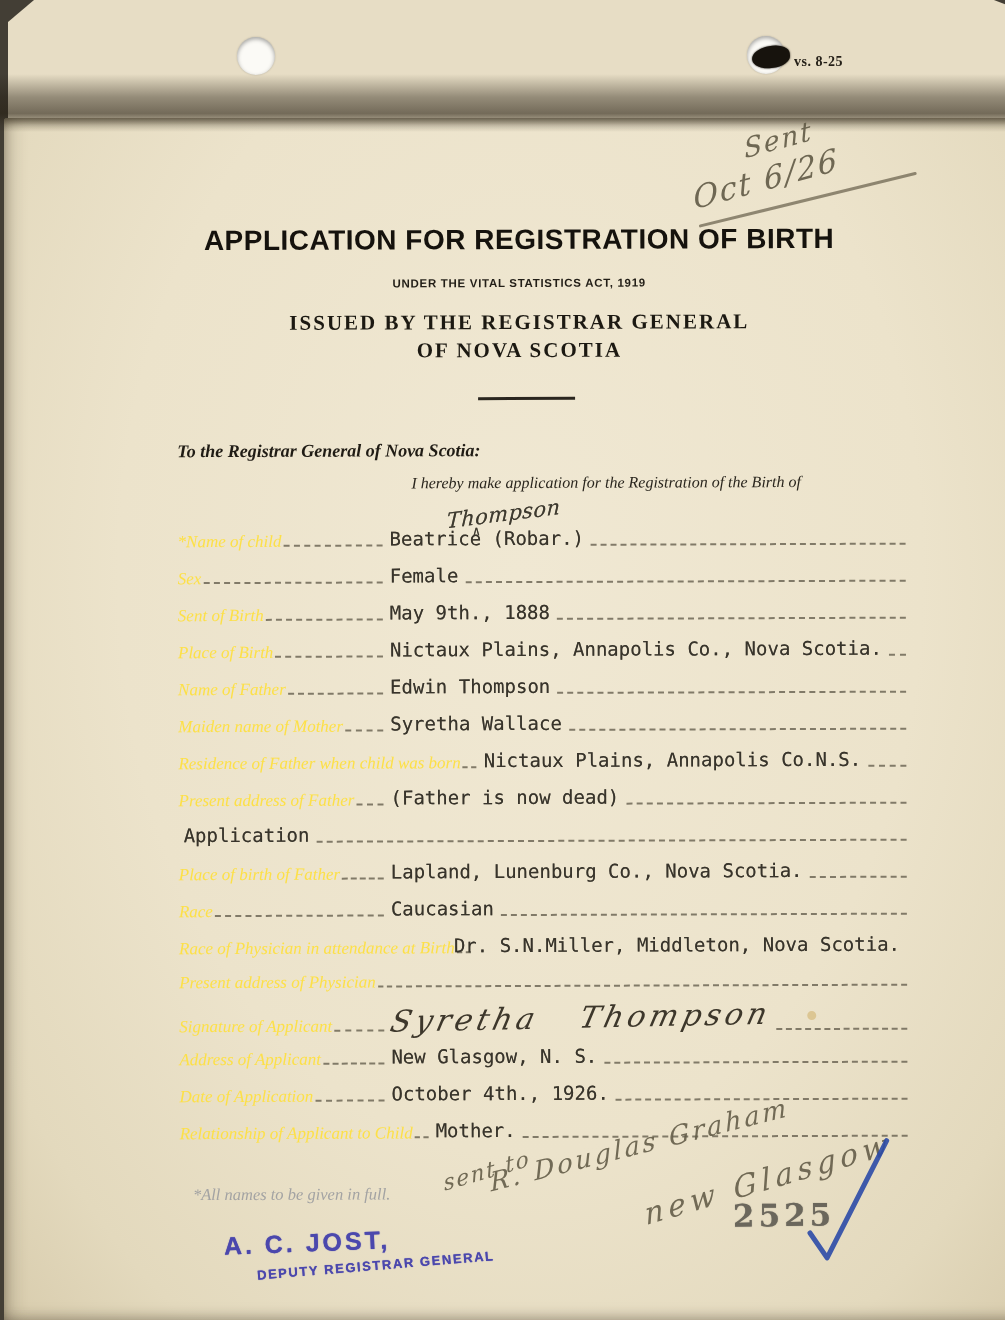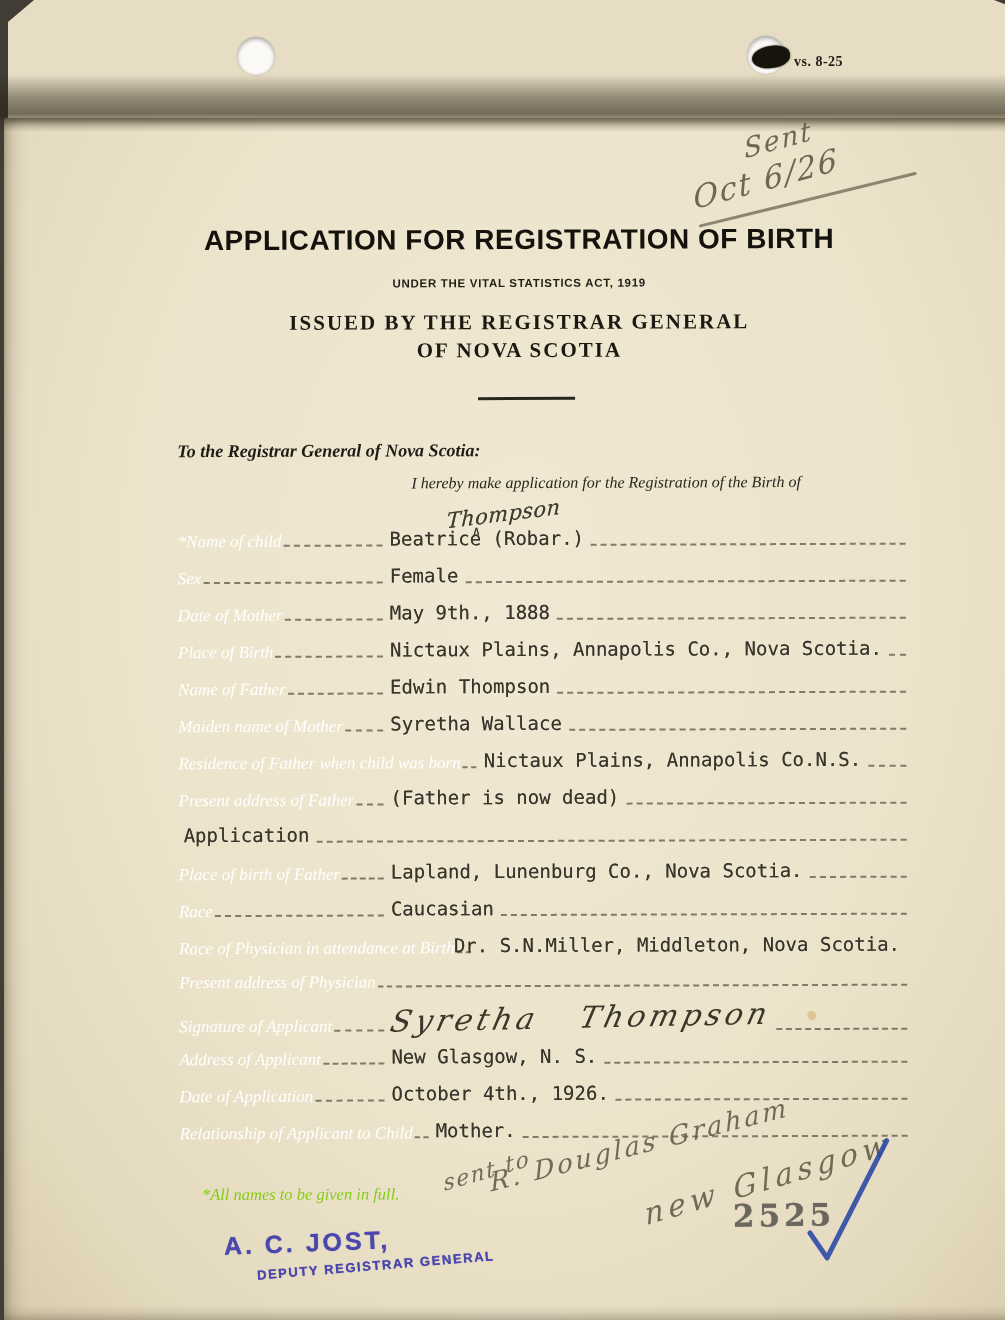--- a/index.html
+++ b/index.html
@@ -46,35 +46,35 @@
       font:bold 21px "Liberation Serif",serif;letter-spacing:2px;color:#1c1912;}
   .rule{position:absolute;left:479px;top:397px;width:97px;height:3px;background:#2a261f;}
 
   .salutation{position:absolute;left:178px;top:440px;font:bold italic 18px "Liberation Serif",serif;color:#201c15;}
   .intro{position:absolute;left:412px;top:474px;font:italic 16px "Liberation Serif",serif;color:#2a261e;}
 
   
   .fields{position:absolute;left:178px;top:528px;width:730px;}
   .row{display:flex;align-items:baseline;height:23px;line-height:23px;margin-bottom:14px;white-space:nowrap;}
   .labelcell{display:flex;align-items:baseline;min-width:207px;}
-  .lbl{font:italic 17px "Liberation Serif",serif;color:#ffffff;white-space:nowrap;}
+  .lbl{font:italic 17px "Liberation Serif",serif;color:#fde047;white-space:nowrap;}
   .lead{display:block;flex:1 0 14px;min-width:14px;height:5px;border-bottom:2px dashed var(--c-dash,#6f6857);margin:0 2px 2px 2px;opacity:.85;}
   .tail{flex:1 1 0;min-width:0;}
   .val{position:relative;padding:0 5px;font-family:"DejaVu Sans Mono",monospace;font-size:19px;color:#38342b;
       text-shadow:0 0 .6px rgba(56,52,43,.65);white-space:nowrap;}
   .val .vtext{display:inline-block;transform:translateY(-1px);}
   .val.handwritten{font-family:"DejaVu Serif",serif;text-shadow:none;}
   .val.handwritten .vtext{font-style:italic;font-size:30px;letter-spacing:4px;word-spacing:28px;color:#3d372b;
       transform:skewX(-14deg) rotate(-1deg) translateY(-3px);}
   .annotation{position:absolute;left:62px;top:-26px;font:italic 21px "DejaVu Serif",serif;color:#3e3a2f;
       letter-spacing:.5px;transform:rotate(-7deg) skewX(-10deg);white-space:nowrap;}
   .caret{position:absolute;left:88px;top:-9px;font-size:13px;color:#3e3a2f;}
   .annotation:empty,.caret:empty{display:none;}
 
-  .footnote{position:absolute;left:200px;top:1184px;font:italic 16.5px "Liberation Serif",serif;color:#84cc16;}
+  .footnote{position:absolute;left:191px;top:1184px;font:italic 16.5px "Liberation Serif",serif;color:#a3a3a3;}
 
   
   .pencil-bottom{position:absolute;left:432px;top:1082px;width:530px;height:200px;
       color:var(--c-pencil,#615a46);font-family:"DejaVu Serif",serif;font-style:italic;opacity:.88;}
   .pb1{position:absolute;left:8px;top:76px;font-size:22px;letter-spacing:2px;transform:rotate(-16deg) skewX(-10deg);}
   .pb2{position:absolute;left:52px;top:48px;font-size:26px;letter-spacing:3px;transform:rotate(-14deg) skewX(-10deg);}
   .pb3{position:absolute;left:206px;top:80px;font-size:30px;letter-spacing:5px;transform:rotate(-16deg) skewX(-10deg);}
 
   .serial{position:absolute;left:731px;top:1198px;font:bold 31px "DejaVu Serif",serif;letter-spacing:4px;
       color:#6b675c;text-shadow:0 0 1px rgba(107,103,92,.7);transform:rotate(-.5deg);}
@@ -133,21 +133,21 @@
     <span class="labelcell">
       <span class="lbl">Sex</span>
       <span class="lead"></span>
     </span>
     <span class="val"><span class="vtext">Female</span></span>
     <span class="lead tail"></span>
   </div>
 
   <div class="row">
     <span class="labelcell">
-      <span class="lbl">Date of Mother</span>
+      <span class="lbl">Sent of Birth</span>
       <span class="lead"></span>
     </span>
     <span class="val"><span class="vtext">May 9th., 1888</span></span>
     <span class="lead tail"></span>
   </div>
 
   <div class="row">
     <span class="labelcell">
       <span class="lbl">Place of Birth</span>
       <span class="lead"></span>

